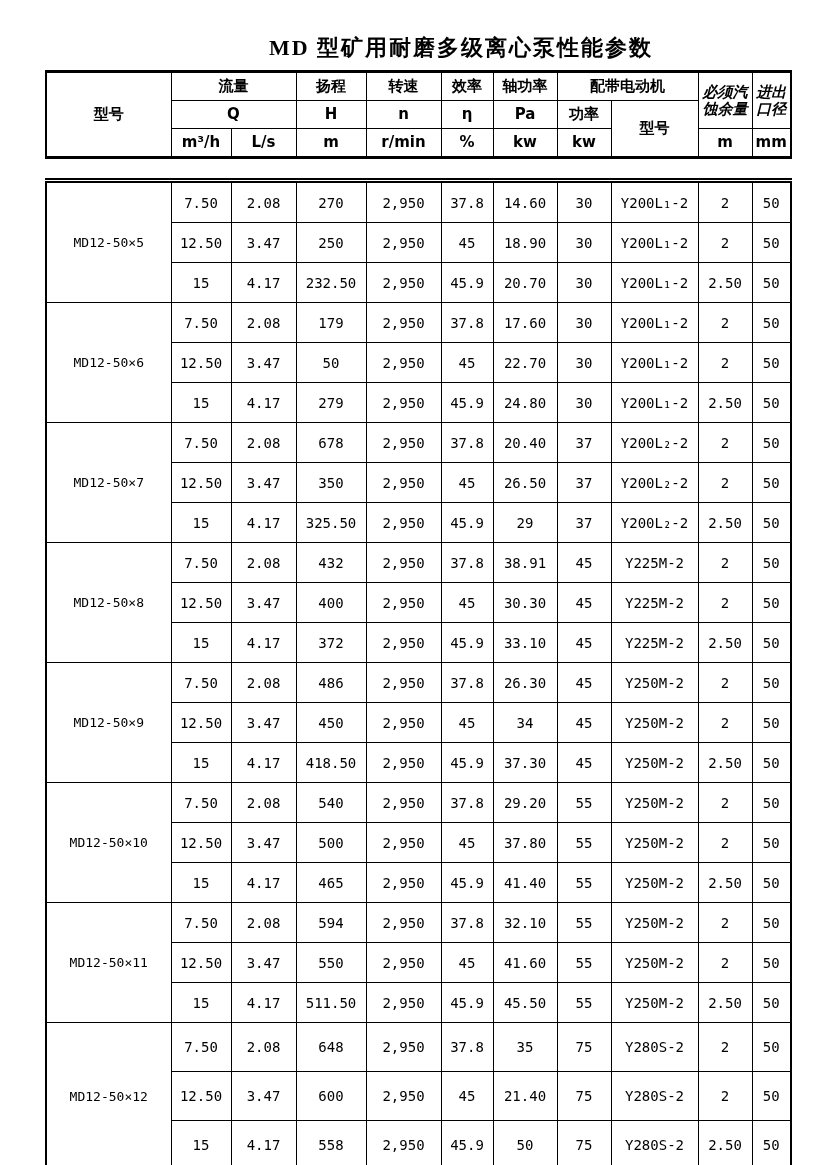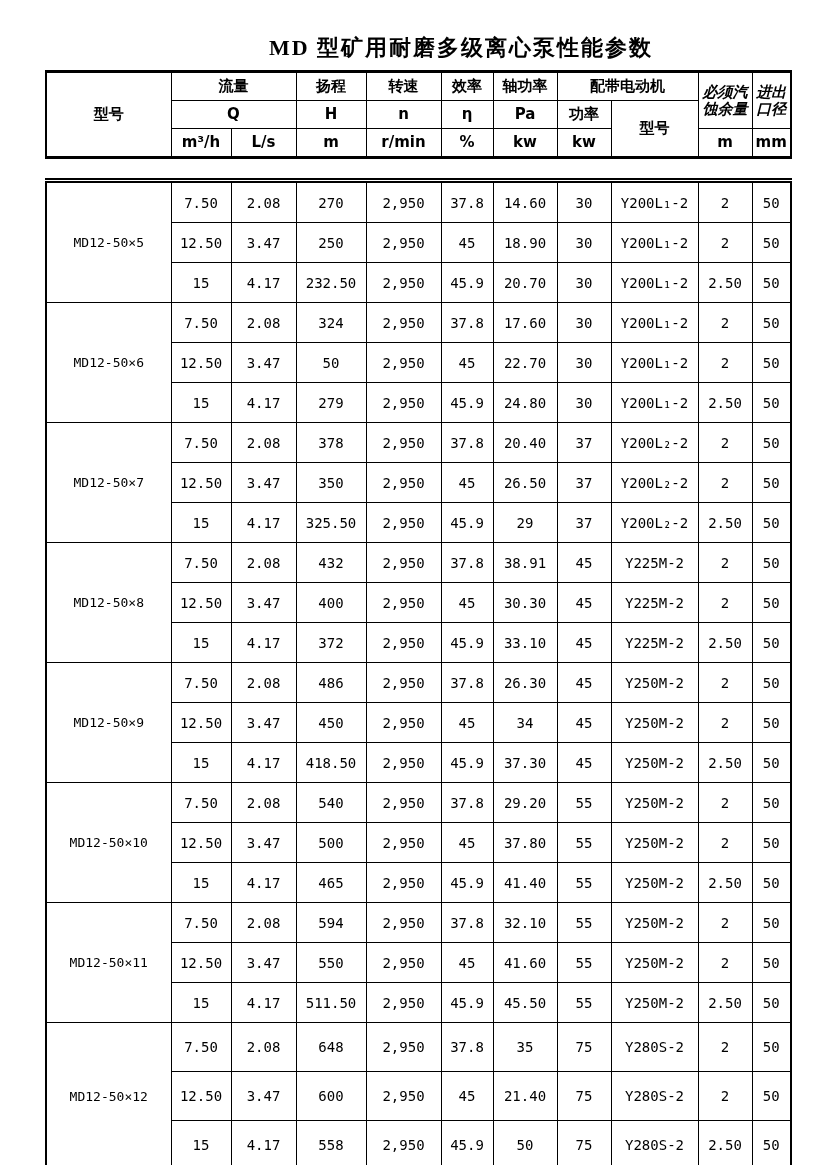--- a/index.html
+++ b/index.html
@@ -156,21 +156,21 @@
           <td>20.70</td>
           <td>30</td>
           <td>Y200L₁-2</td>
           <td>2.50</td>
           <td>50</td>
         </tr>
         <tr>
           <td rowspan="3" class="model-cell">MD12-50×6</td>
           <td>7.50</td>
           <td>2.08</td>
-          <td>324</td>
+          <td>179</td>
           <td>2,950</td>
           <td>37.8</td>
           <td>17.60</td>
           <td>30</td>
           <td>Y200L₁-2</td>
           <td>2</td>
           <td>50</td>
         </tr>
         <tr>
           <td>12.50</td>
@@ -193,21 +193,21 @@
           <td>24.80</td>
           <td>30</td>
           <td>Y200L₁-2</td>
           <td>2.50</td>
           <td>50</td>
         </tr>
         <tr>
           <td rowspan="3" class="model-cell">MD12-50×7</td>
           <td>7.50</td>
           <td>2.08</td>
-          <td>378</td>
+          <td>678</td>
           <td>2,950</td>
           <td>37.8</td>
           <td>20.40</td>
           <td>37</td>
           <td>Y200L₂-2</td>
           <td>2</td>
           <td>50</td>
         </tr>
         <tr>
           <td>12.50</td>

